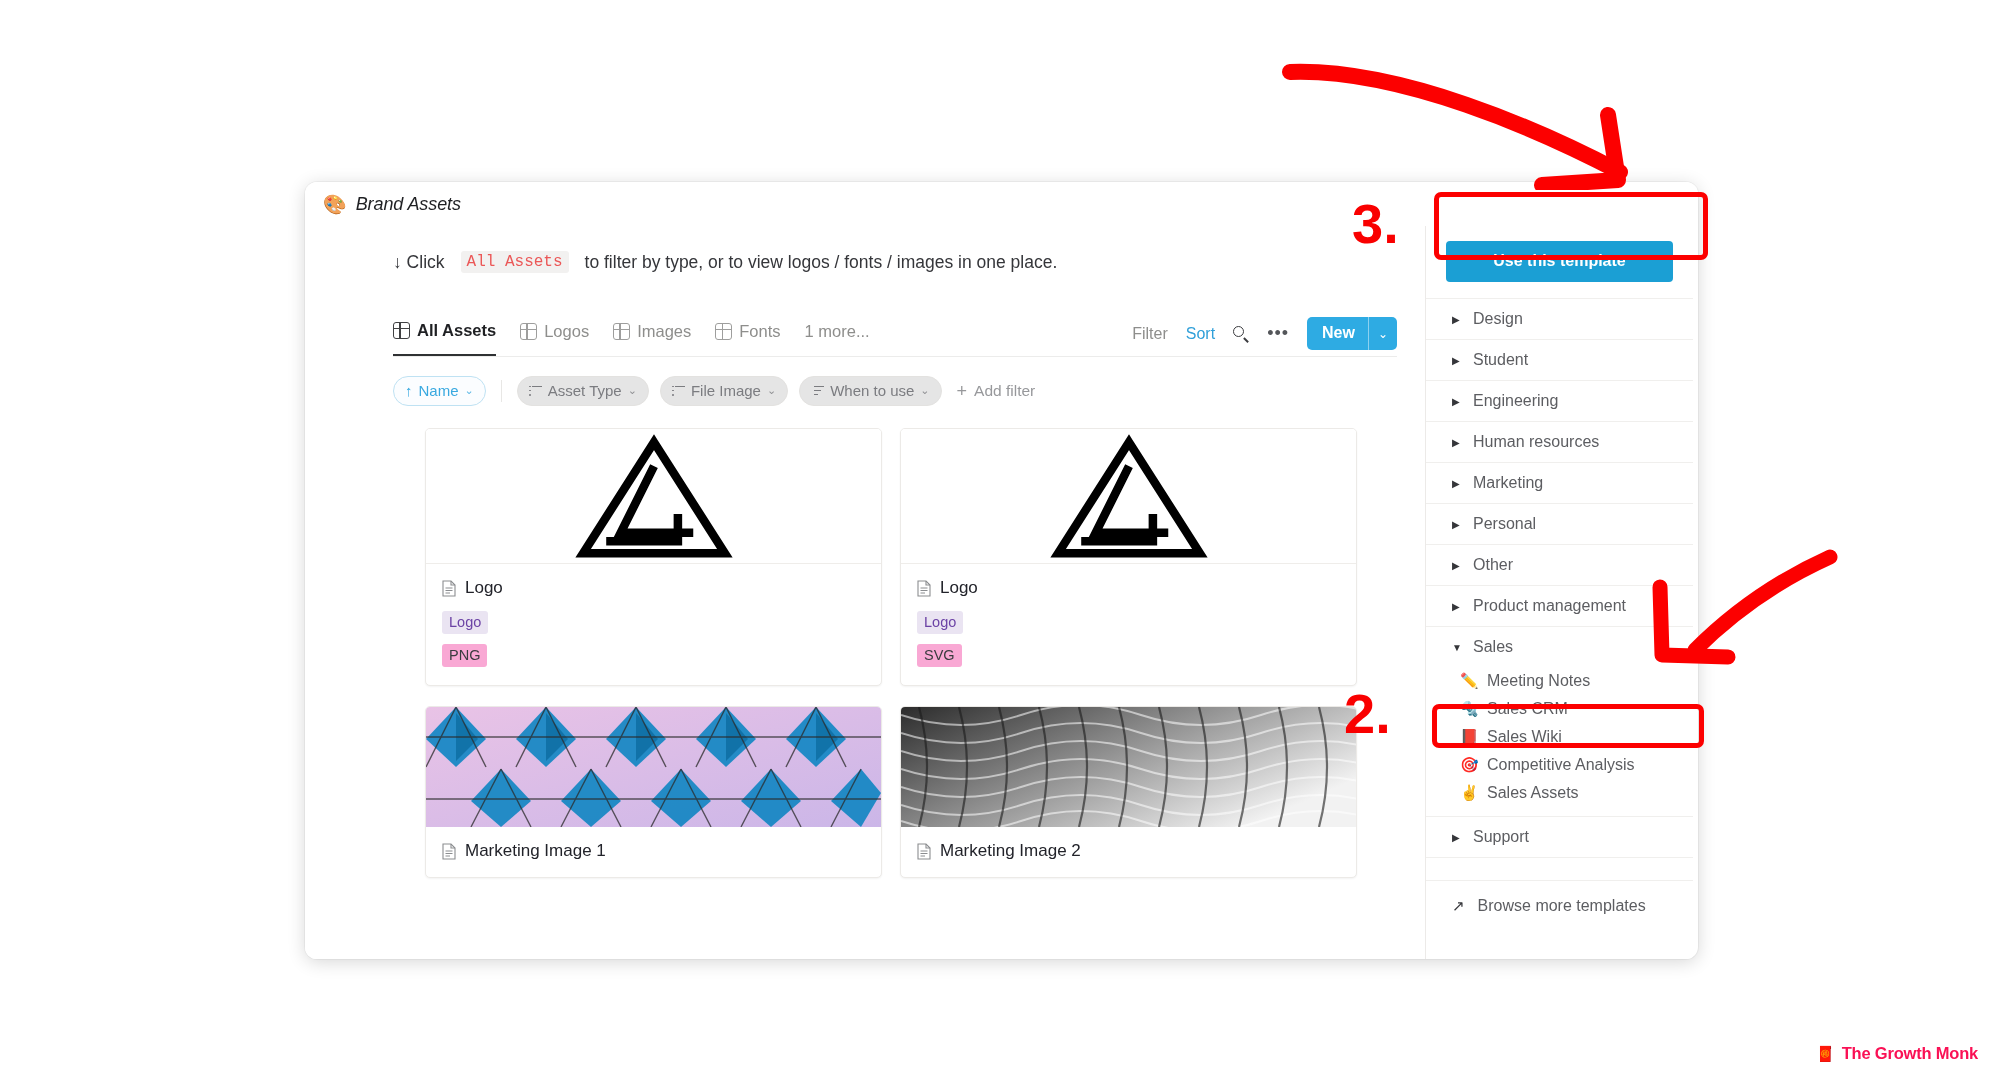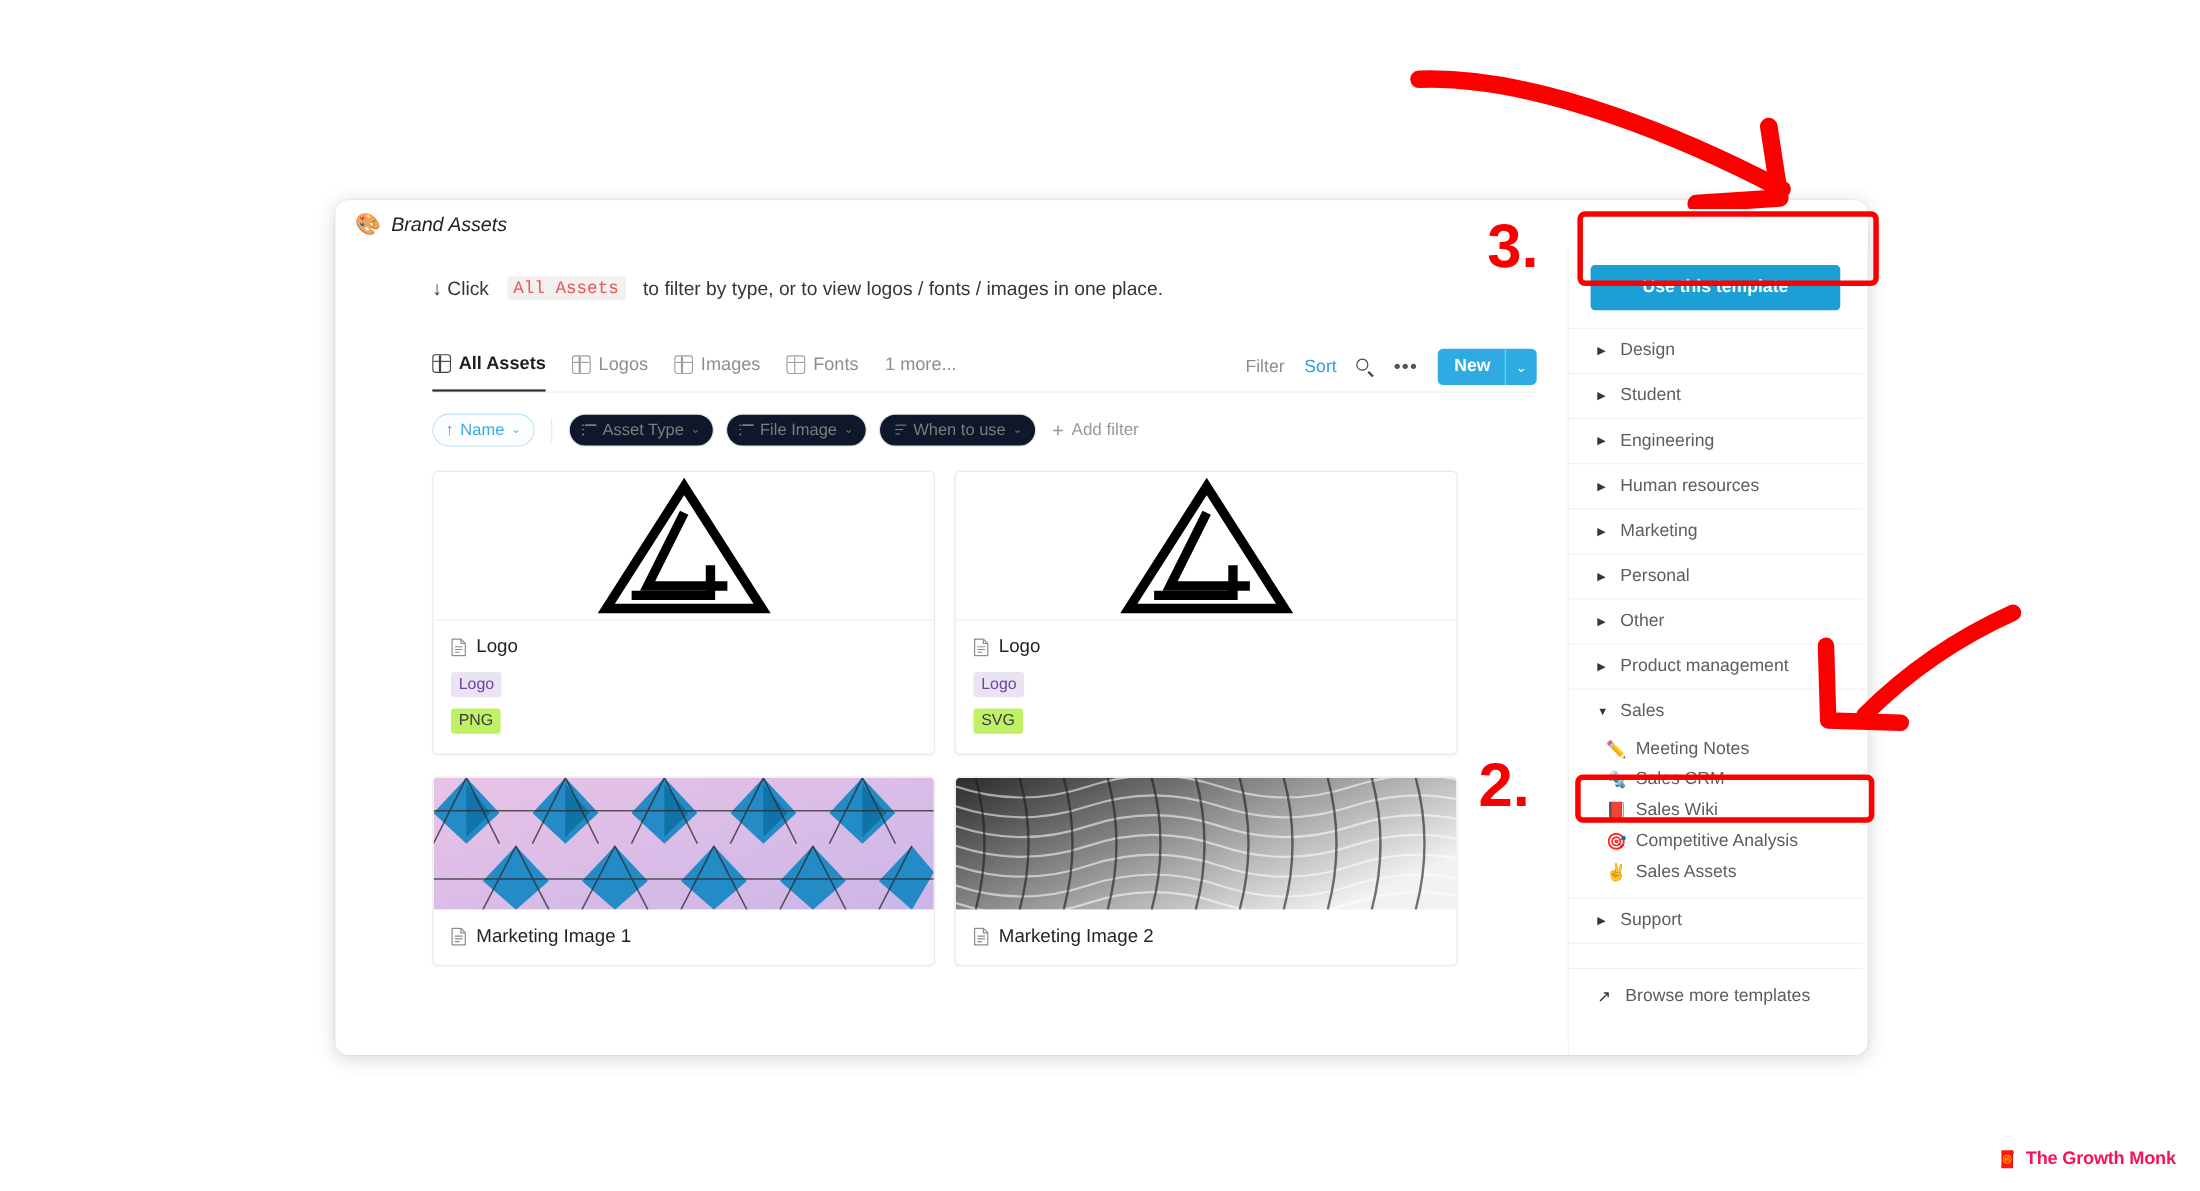--- a/index.html
+++ b/index.html
@@ -162,21 +162,21 @@
     margin-top: 19px;
     margin-left: 88px;
     display: flex;
     align-items: center;
     gap: 11px;
   }
   .chip {
     display: flex; align-items: center; gap: 6px;
     border: 1px solid #e3e2e0; border-radius: 16px;
     padding: 5px 11px 6px 11px;
-    font-size: 15px; color: #7b7c80; background: #0f172a; cursor: pointer;
+    font-size: 15px; color: #7b7c80; background: #e5e5e5; cursor: pointer;
     white-space: nowrap;
   }
   .chip.sort { border-color: #bfe2f3; color: #39a9e0; background: #fbfdff; }
   .chip .caret { font-size: 11px; opacity: .8; }
   .chip .lines-ico {
     width: 13px; height: 10px; position: relative; flex: none;
   }
   .chip .lines-ico i {
     position: absolute; left: 3px; right: 0; height: 1.6px; background: currentColor;
   }
@@ -194,21 +194,21 @@
   .chip-sep { width: 1px; height: 22px; background: #e8e7e5; margin: 0 4px; }
   .addfilter {
     display: flex; align-items: center; gap: 7px;
     font-size: 15.5px; color: #97989b; cursor: pointer; margin-left: 4px;
   }
   .addfilter .plus { font-size: 18px; line-height: 1; }
 
   
   .gallery {
     margin-top: 22px;
-    margin-left: 88px;
+    margin-left: 120px;
     display: flex;
     gap: 18px;
   }
   .card {
     width: 455px;
     border: 1px solid #eceae7;
     border-radius: 5px;
     background: #fff;
     box-shadow: 0 1px 2px rgba(15,15,15,.05);
     overflow: hidden;
@@ -227,21 +227,21 @@
   }
   .page-ico {
     width: 14px; height: 17px; position: relative; flex: none;
   }
   .page-ico svg { display: block; }
   .tags { margin-top: 13px; display: flex; flex-direction: column; align-items: flex-start; gap: 10px; }
   .tag {
     font-size: 14.5px; border-radius: 3px; padding: 2px 7px 3px 7px; line-height: 1.25;
   }
   .tag.purple { background: #eae4f2; color: #6b42a5; }
-  .tag.gray { background: #bef264; color: #3a3b3f; }
+  .tag.gray { background: #f9a8d4; color: #3a3b3f; }
 
   .gallery-row2 { margin-top: 20px; }
   .card-photo { height: 120px; width: 100%; display:block; }
   .card-photo-title {
     display:flex; align-items:center; gap: 9px;
     font-size: 17px; color: #22232a; padding: 14px 16px 16px 16px;
   }
 
   
   .win-fade {

